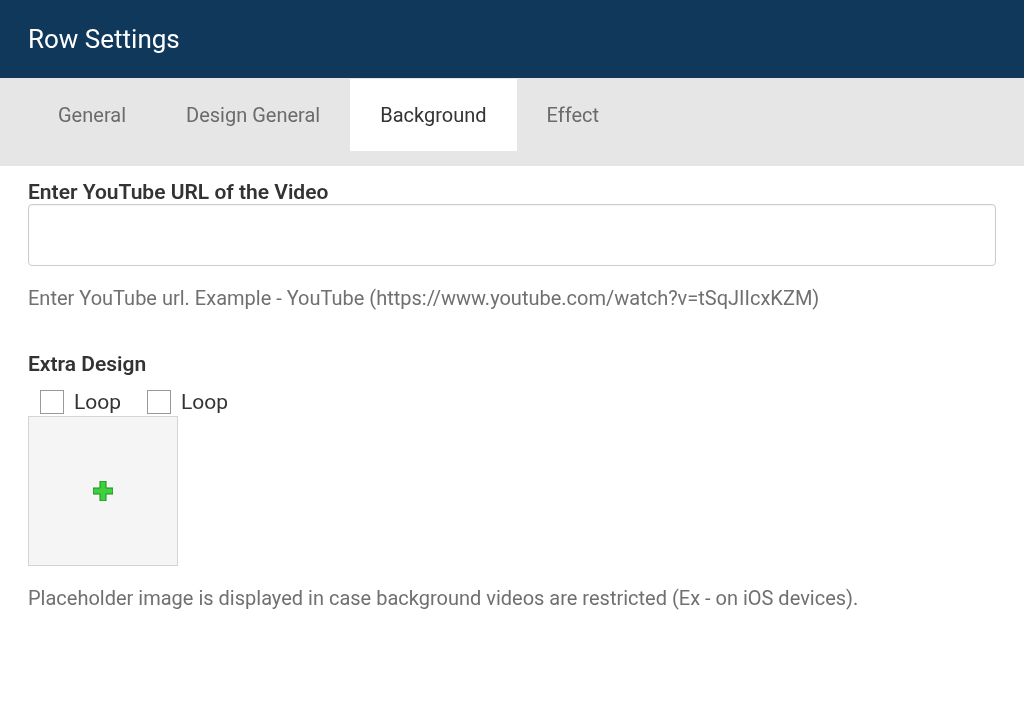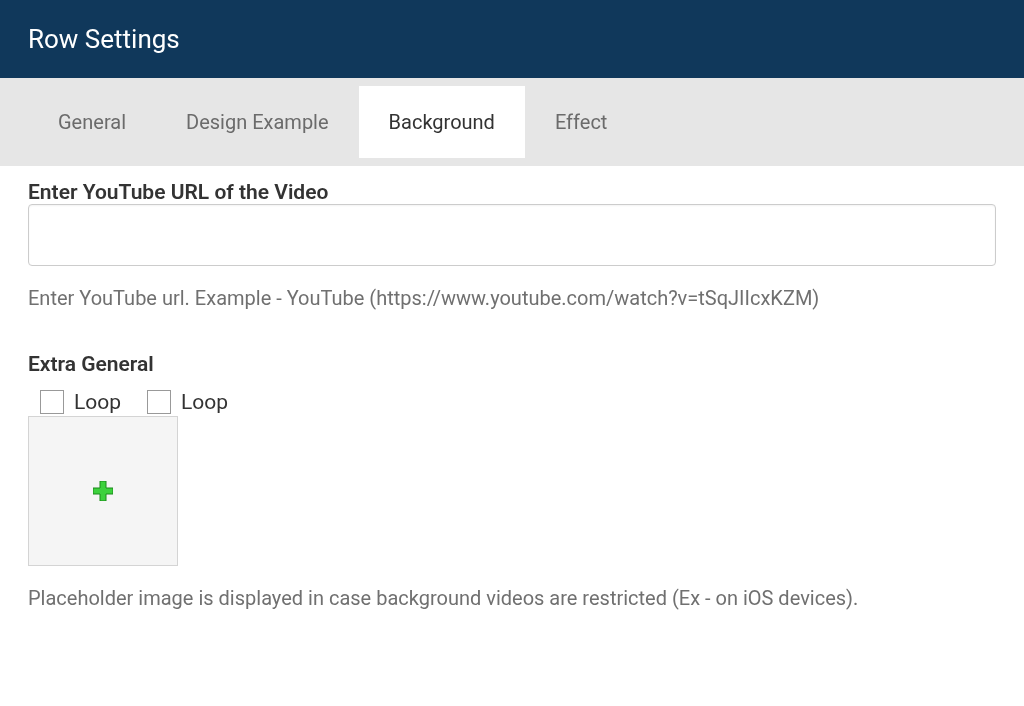--- a/index.html
+++ b/index.html
@@ -17,21 +17,21 @@
     .header {
       background: #10385b;
       color: #ffffff;
       padding: 24px 28px;
       font-size: 26px;
       font-weight: 400;
     }
     .tabs-container {
       background: #e6e6e6;
       display: flex;
-      padding: 8px 28px;
+      padding: 15px 28px;
       height: 88px;
       align-items: flex-end;
     }
     .tab {
       padding: 24px 30px;
       font-size: 20px;
       color: #6b6b6b;
       cursor: pointer;
       background: transparent;
       border: none;
@@ -114,32 +114,32 @@
   </style>
 </head>
 <body>
 
 <div class="header">
   <span>Row Settings</span>
 </div>
 
 <div class="tabs-container">
   <button class="tab">General</button>
-  <button class="tab">Design Example</button>
+  <button class="tab">Design General</button>
   <button class="tab active">Background</button>
   <button class="tab">Effect</button>
 </div>
 
 <div class="content">
 
   <div class="field-label">Enter YouTube URL of the Video</div>
   <input type="text" class="text-input" value="" style="">
   <div class="help-text">Enter YouTube url. Example - YouTube (https://www.youtube.com/watch?v=tSqJIIcxKZM)</div>
 
-  <div class="section-label">Extra General</div>
+  <div class="section-label">Extra Design</div>
   <div class="checkbox-row">
     <div class="checkbox-group">
       <div class="checkbox"></div>
       <span class="checkbox-label">Loop</span>
     </div>
     <div class="checkbox-group">
       <div class="checkbox"></div>
       <span class="checkbox-label">Loop</span>
     </div>
   </div>

